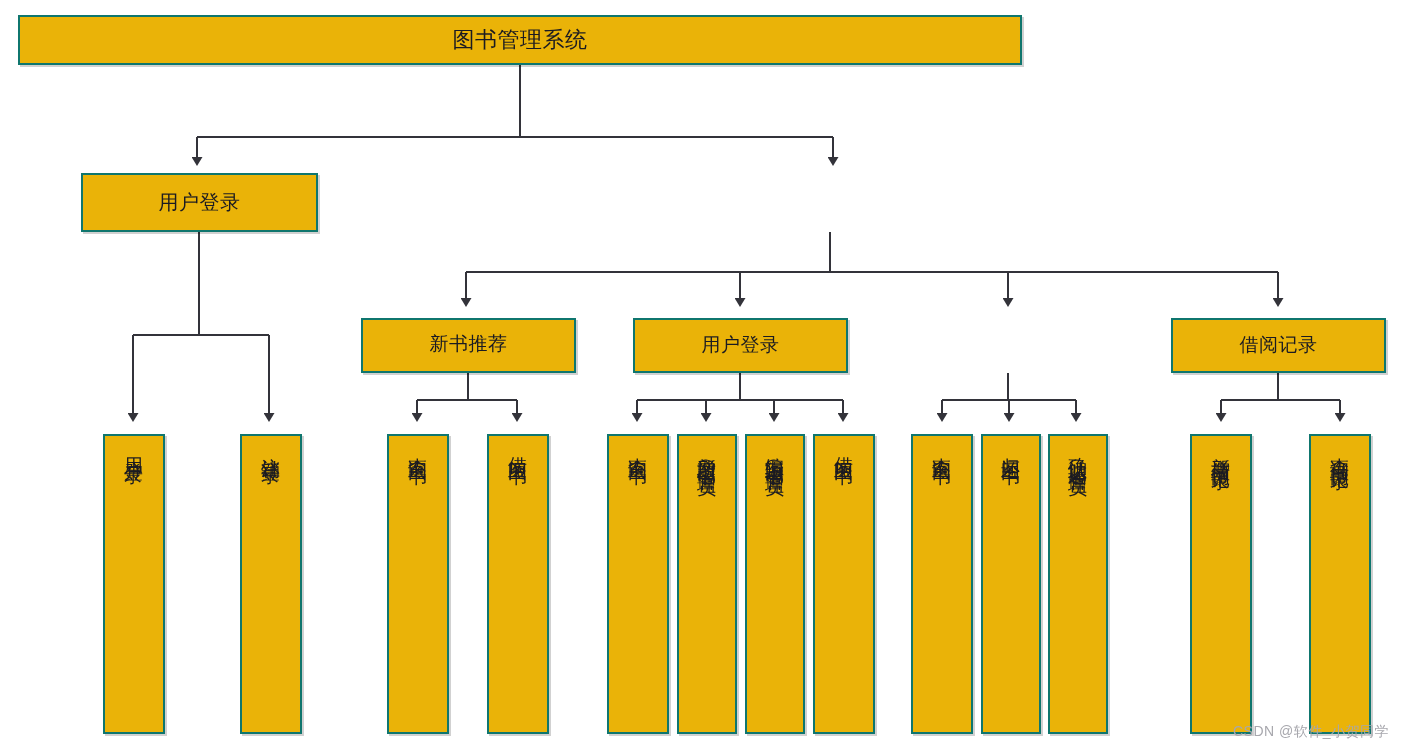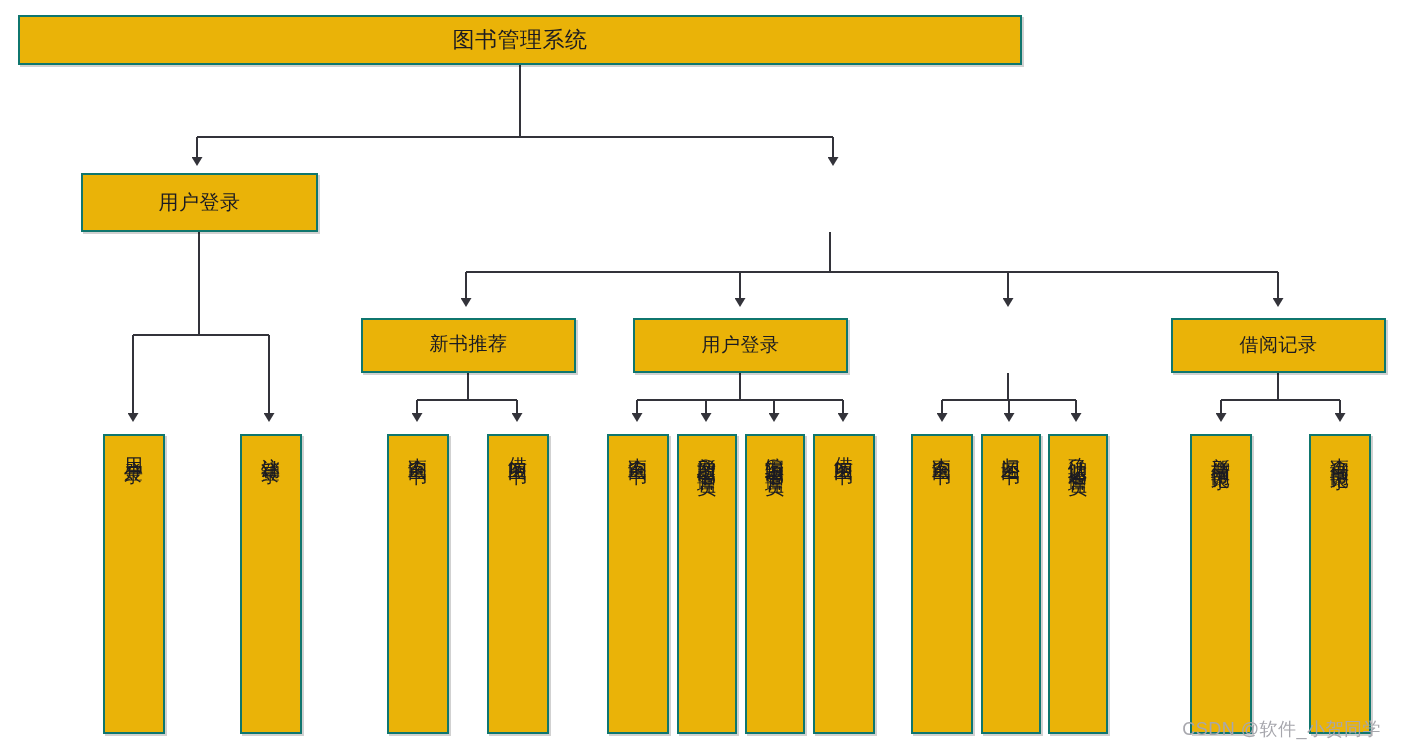--- a/index.html
+++ b/index.html
@@ -54,23 +54,23 @@
     text-orientation: upright;
     letter-spacing: 3px;
     line-height: 1;
   }
   .lvl0 { font-size: 22px; }
   .lvl1 { font-size: 20px; }
   .lvl2 { font-size: 19px; }
   .leaf { font-size: 19px; }
   .watermark {
     position: absolute;
-    right: 24px;
+    right: 16px;
     bottom: 6px;
-    font-size: 18px;
+    font-size: 14px;
     color: #a7a7ad;
     white-space: nowrap;
     letter-spacing: 0.5px;
     pointer-events: none;
   }
 </style>
 </head>
 <body>
 
 <div id="canvas">

